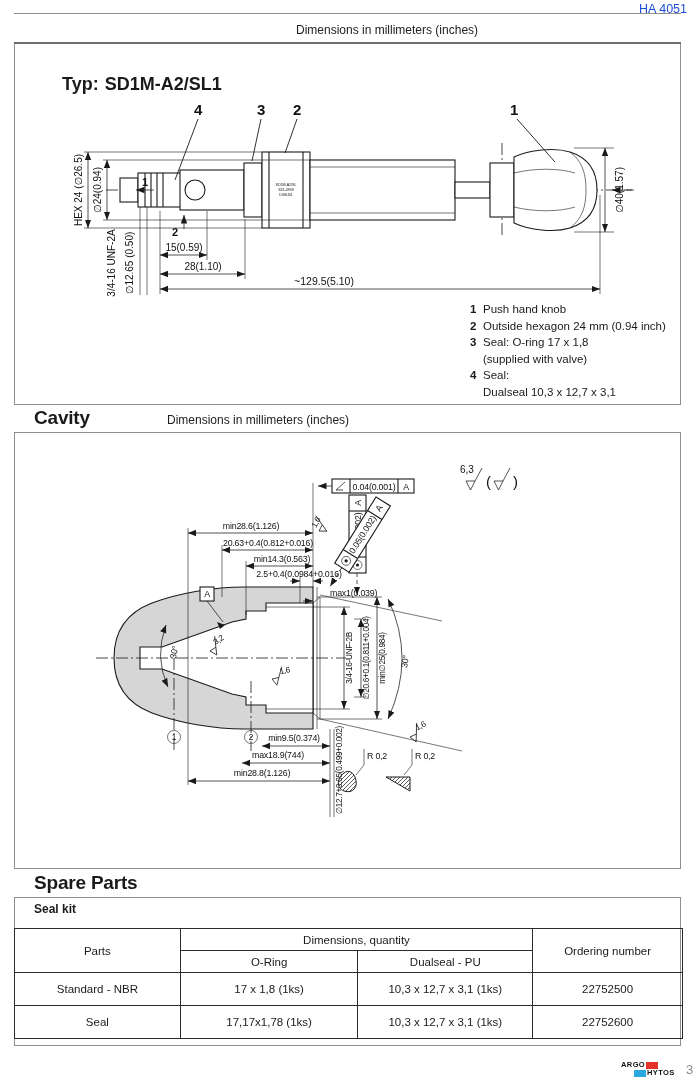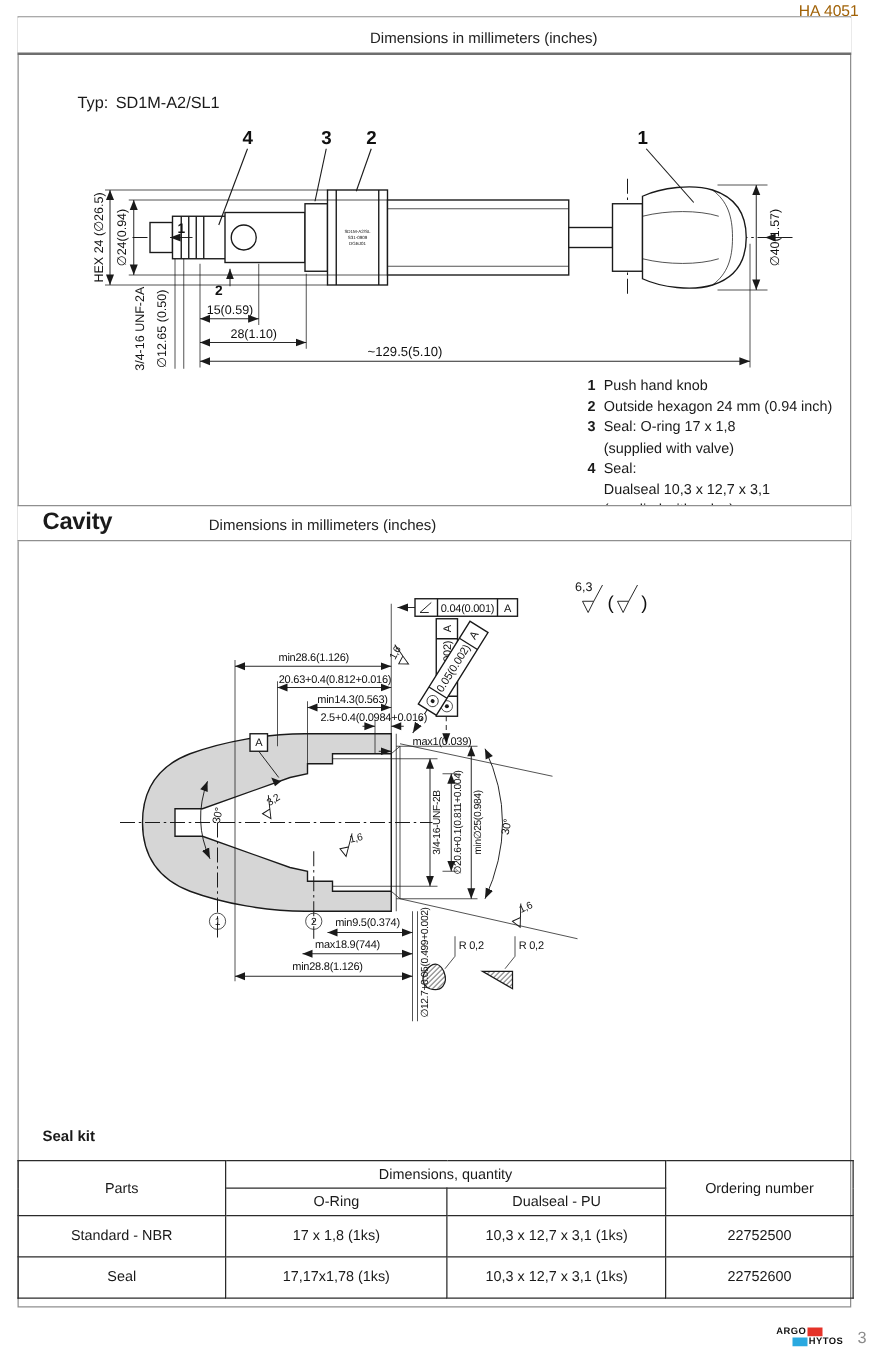--- a/index.html
+++ b/index.html
@@ -1,27 +1,27 @@
 <!DOCTYPE html>
 <html><head>
 <meta charset="utf-8">
 <style>
   html,body{margin:0;padding:0;background:#ffffff;}
   .page{position:relative;width:699px;height:1087px;background:#fff;
         font-family:"Liberation Sans","DejaVu Sans",sans-serif;color:#1a1a1a;overflow:hidden;}
-  .doc-code{position:absolute;top:2px;right:12px;font-size:12.5px;color:#a16207;}
+  .doc-code{position:absolute;top:2px;right:12px;font-size:12.5px;color:#1d4ed8;}
   .frame{position:absolute;left:14px;top:13px;width:667px;height:1033px;border:1.5px solid #8f8f8f;box-sizing:border-box;}
   .band{position:absolute;left:14px;width:667px;box-sizing:border-box;background:#fff;}
   .band-valve{top:14px;height:30px;border-bottom:2px solid #6e6e6e;}
   .band-cavity{top:404px;height:29px;border-top:1.5px solid #8f8f8f;border-bottom:1.5px solid #8f8f8f;}
   .band-spare{top:868px;height:30px;border-top:1.5px solid #8f8f8f;border-bottom:1.5px solid #8f8f8f;}
   .band-title{position:absolute;left:20px;top:3px;font-size:19px;font-weight:bold;letter-spacing:-0.2px;}
   .band-sub{position:absolute;top:9px;font-size:12px;color:#222;}
   .sub-valve{left:282px;} .sub-cavity{left:153px;}
-  .typ-line{position:absolute;left:62px;top:74px;font-size:13px;font-weight:normal;}
+  .typ-line{position:absolute;left:62px;top:74px;font-size:18px;font-weight:bold;}
   .typ-line span{margin-right:6px;}
   .legend{position:absolute;left:470px;top:301px;width:218px;font-size:11.5px;line-height:16.5px;}
   .lg-row{display:flex;}
   .lg-num{font-weight:bold;width:13px;flex:0 0 13px;}
   .lg-cont{margin-left:13px;}
   .sealkit{position:absolute;left:34px;top:902px;font-size:12px;font-weight:bold;}
   table.spare{position:absolute;left:14px;top:928px;border-collapse:collapse;width:669px;font-size:11.5px;}
   table.spare td{border:1px solid #2b2b2b;text-align:center;padding:0;height:21px;}
   table.spare .r{height:33px;margin-top:43px;}
   .logo{position:absolute;left:621px;top:1061px;font-weight:bold;font-size:7.5px;letter-spacing:0.4px;line-height:8px;color:#111;}
@@ -351,20 +351,23 @@
       <path d="M330,338 C323,343 322,353 330,356 C339,359 345,352 341,342 C338,336 334,335 330,338 Z" fill="url(#hatchC)" stroke="#1a1a1a" stroke-width="1"></path>
     </g>
     <g>
       <line class="th" x1="398" y1="314" x2="398" y2="330"></line>
       <text class="dc" x="401" y="324">R 0,2</text>
       <line class="th" x1="398" y1="330" x2="390" y2="340"></line>
       <polygon points="372,342 396,342 396,356" fill="url(#hatchC)" stroke="#1a1a1a" stroke-width="1"></polygon>
     </g>
   </svg>
 
+  <div class="band band-spare">
+    <div class="band-title" style="top:3px;">Spare Parts</div>
+  </div>
 
   <div class="sealkit">Seal kit</div>
 
   <table class="spare">
     <colgroup>
         <col style="width:166px">
         <col style="width:178px">
         <col style="width:175px">
         <col style="width:150px">
       </colgroup>

